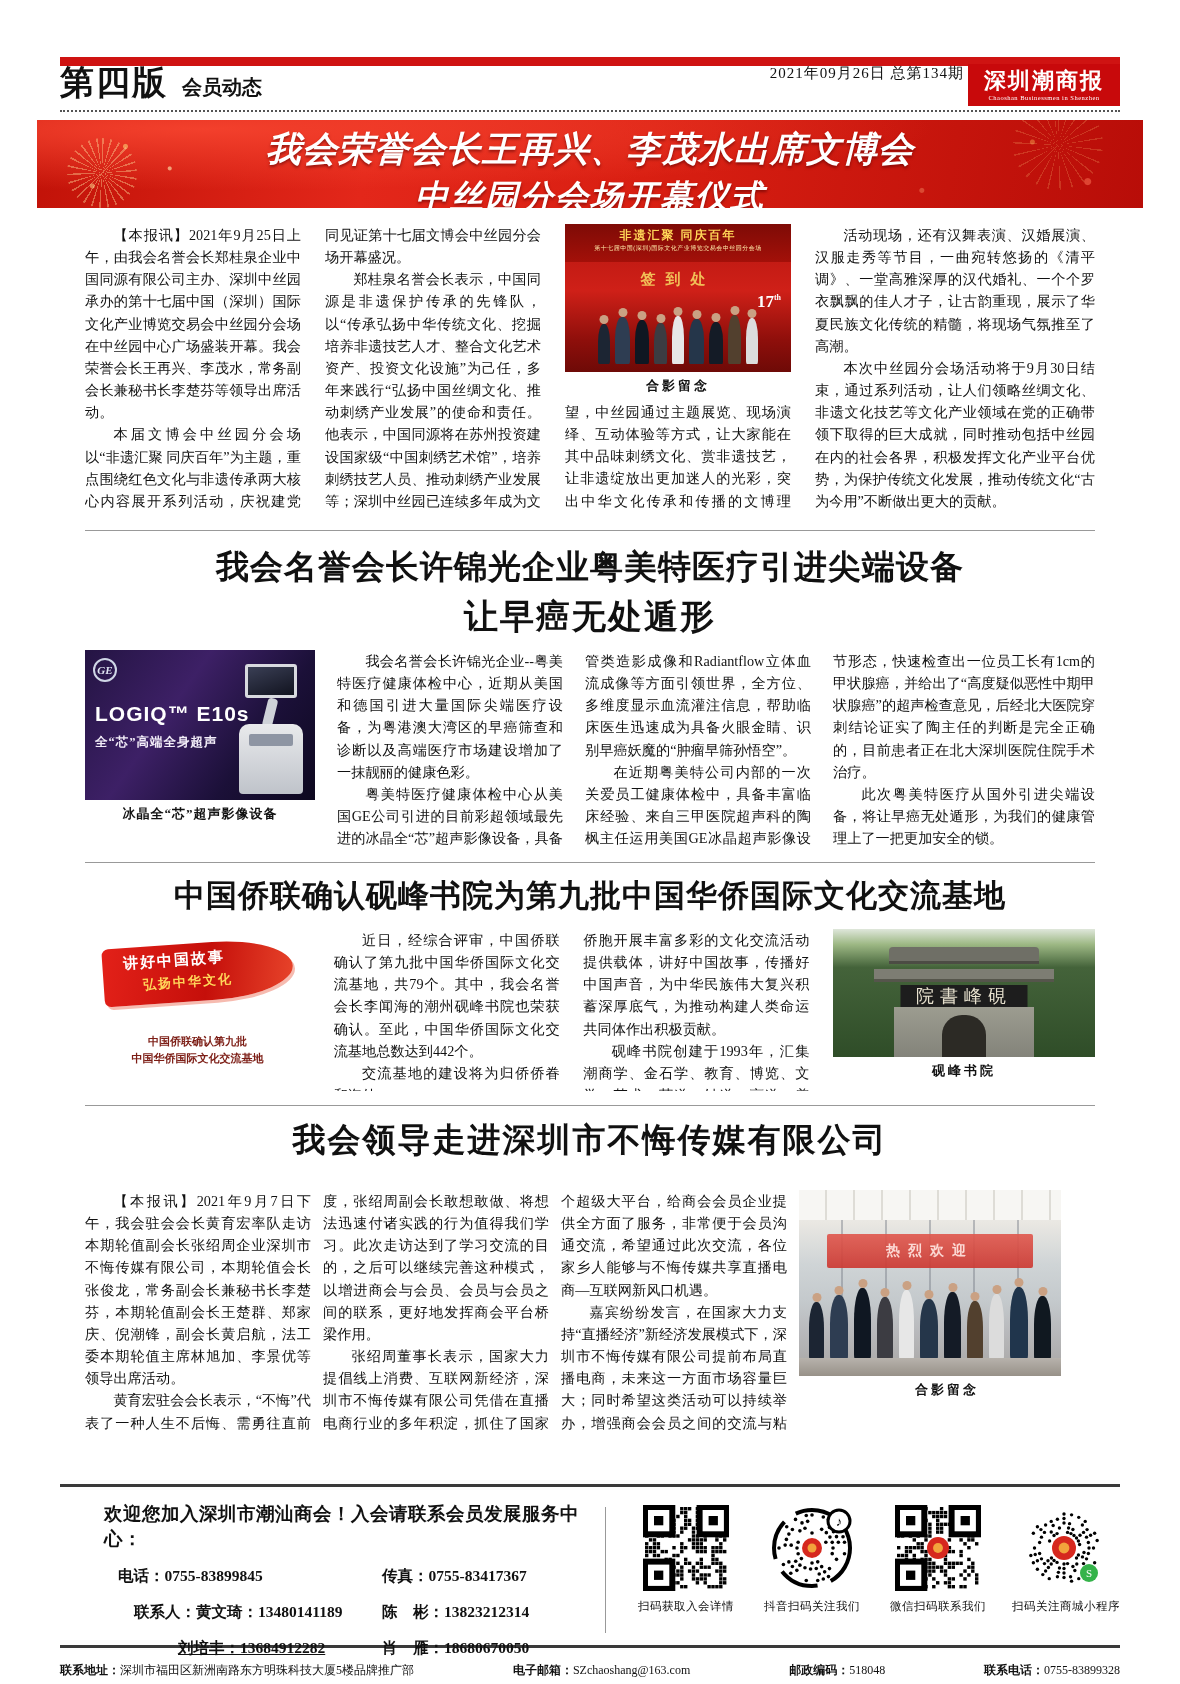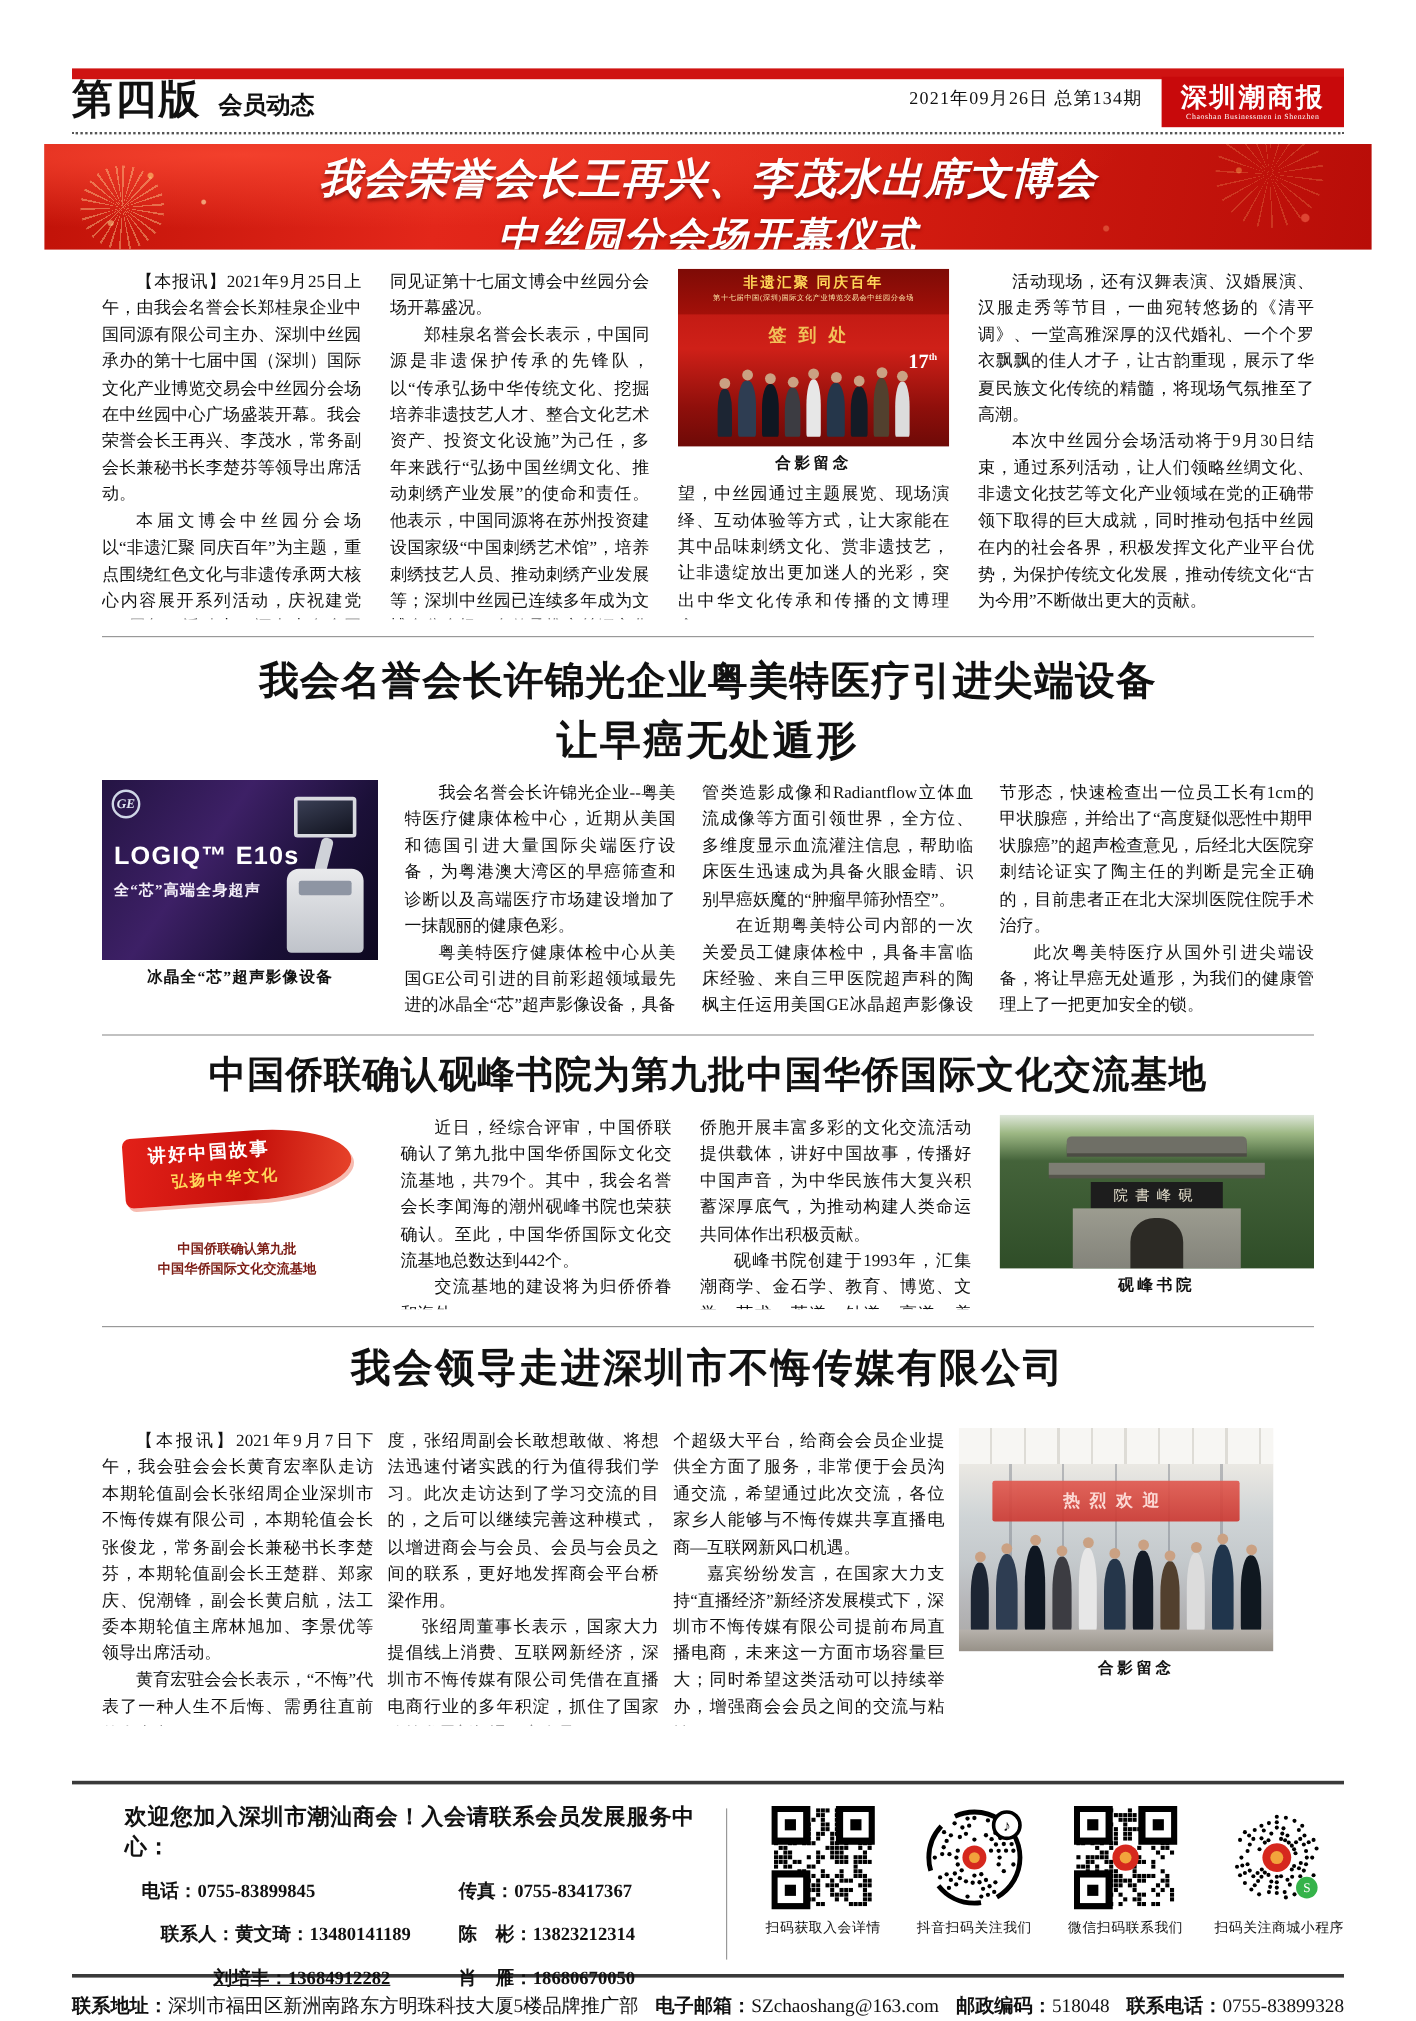--- a/index.html
+++ b/index.html
@@ -6,21 +6,21 @@
   html,body { background:#ffffff; }
   body { width:1180px; font-family:"Liberation Serif","DejaVu Serif",serif; color:#111; }
   .page { position:relative; width:1180px; height:1684px; background:#fff; overflow:hidden; }
 
   
   .top-red-bar { margin:57px 60px 0; height:9px; background:#cf1312; }
   .header { margin:0 60px; height:46px; display:flex; align-items:flex-end; justify-content:space-between; padding-bottom:4px; border-bottom:2px dotted #555; }
   .header-left { display:flex; align-items:baseline; gap:14px; }
   .edition { font-size:34px; font-weight:bold; letter-spacing:2px; }
   .section-name { font-size:20px; font-weight:bold; }
-  .header-right { display:flex; align-items:center; gap:16px; }
+  .header-right { display:flex; align-items:flex-start; gap:4px; }
   .date-issue { font-size:15px; padding-bottom:6px; letter-spacing:1px; }
   .masthead { background:#c8090b; color:#fff; width:152px; height:42px; display:flex; flex-direction:column; align-items:center; justify-content:center; }
   .masthead .mh-title { font-size:22px; font-weight:bold; letter-spacing:2px; line-height:1.1; }
   .masthead .mh-sub { font-size:6.5px; letter-spacing:.5px; }
 
   
   .banner { position:relative; margin:8px 37px 0; height:88px; overflow:hidden;
     background:
       radial-gradient(circle at 8% 30%, rgba(255,220,120,.55) 0 2px, transparent 3px),
       radial-gradient(circle at 5% 75%, rgba(255,230,150,.5) 0 2px, transparent 3px),
@@ -96,21 +96,21 @@
   .qiaolian { position:relative; width:225px; height:96px; background:#fff; overflow:hidden; }
   .ql-flag { position:absolute; top:14px; left:18px; width:190px; height:58px; border-radius:8px 50% 50% 8px / 8px 60% 60% 8px;
     background:linear-gradient(100deg,#e32119 0%, #c50f0a 55%, #e8452b 100%); transform:rotate(-4deg); box-shadow:2px 3px 0 rgba(230,60,30,.35); }
   .ql-t1 { position:absolute; top:22px; left:38px; color:#fff; font-weight:bold; font-size:15px; letter-spacing:2px; transform:rotate(-4deg); }
   .ql-t2 { position:absolute; top:44px; left:58px; color:#ffd65a; font-weight:bold; font-size:13px; letter-spacing:2px; transform:rotate(-4deg); }
   .ql-cap { margin-top:8px; text-align:center; color:#7c1d15; font-size:11px; font-weight:bold; line-height:1.5; }
   .gatephoto { position:relative; width:262px; height:128px; overflow:hidden;
     background:linear-gradient(180deg,#dfe7db 0%, #9db884 12%, #44633a 30%, #2f4d28 100%); }
   .gate-roof { position:absolute; top:18px; left:50%; transform:translateX(-50%); width:150px; height:14px; background:#6f6f66; border-radius:4px 4px 0 0; box-shadow:0 3px 0 #4c4c44; }
   .gate-roof2 { position:absolute; top:40px; left:50%; transform:translateX(-50%); width:180px; height:10px; background:#7d7d73; box-shadow:0 3px 0 #55554b; }
-  .gate-plaque { position:absolute; top:56px; left:50%; transform:translateX(-50%); width:110px; height:22px; background:#1d1d1d; color:#e8e2cf; font-size:12px; letter-spacing:6px; display:flex; align-items:center; justify-content:center; }
+  .gate-plaque { position:absolute; top:56px; left:50%; transform:translateX(-50%); width:127px; height:22px; background:#1d1d1d; color:#e8e2cf; font-size:18px; letter-spacing:6px; display:flex; align-items:center; justify-content:center; }
   .gate-body { position:absolute; top:78px; left:50%; transform:translateX(-50%); width:140px; height:50px; background:linear-gradient(180deg,#9c9c90,#83837a); }
   .gate-door { position:absolute; top:86px; left:50%; transform:translateX(-50%); width:44px; height:42px; background:#2c2a25; border-radius:20px 20px 0 0; }
 
   
   .headline4 { margin-top:12px; text-align:center; font-weight:bold; font-size:33px; letter-spacing:2px; }
   .a4 { margin-top:27px; height:248px; }
   .a4 .c1,.a4 .c2,.a4 .c3 { width:226px; }
   .a4 .photo-col { width:296px; }
   .office { position:relative; width:262px; height:186px; overflow:hidden;
     background:linear-gradient(180deg,#f4f2ee 0%, #e9e7e2 18%, #cfd4d6 40%, #c4c9cc 60%, #b9babd 75%, #a7a5a3 100%); }
@@ -132,21 +132,21 @@
   .f-row .fcell-l { width:278px; padding-left:14px; }
   .f-row.r2 .fcell-l, .f-row.r3 .fcell-l { padding-left:30px; }
   .f-row.r3 .fcell-l { padding-left:74px;text-decoration:underline; }
   .v-div { width:1px; background:#999; margin:6px 18px 0 0; }
   .f-qrs { flex:1; display:flex; justify-content:space-between; padding:4px 4px 0 10px; }
   .qr-item { width:104px; text-align:center; }
   .qr-box { width:86px; height:86px; margin:0 auto; position:relative; }
   .qr-label { margin-top:8px; font-size:11.5px; letter-spacing:.5px; white-space:nowrap; }
 
   .bottom-rule { margin:12px 60px 0; border:none; border-top:3px solid #3a3a3a; }
-  .bottom-bar { margin:14px 60px 0; display:flex; justify-content:space-between; font-size:16px; }
+  .bottom-bar { margin:14px 60px 0; display:flex; justify-content:space-between; font-size:12px; }
   .bb-item { white-space:nowrap; }
   .bb-label { font-weight:bold; }
 </style>
 </head>
 <body>
 
 <div class="page">
 
   <div class="top-red-bar"></div>
 

